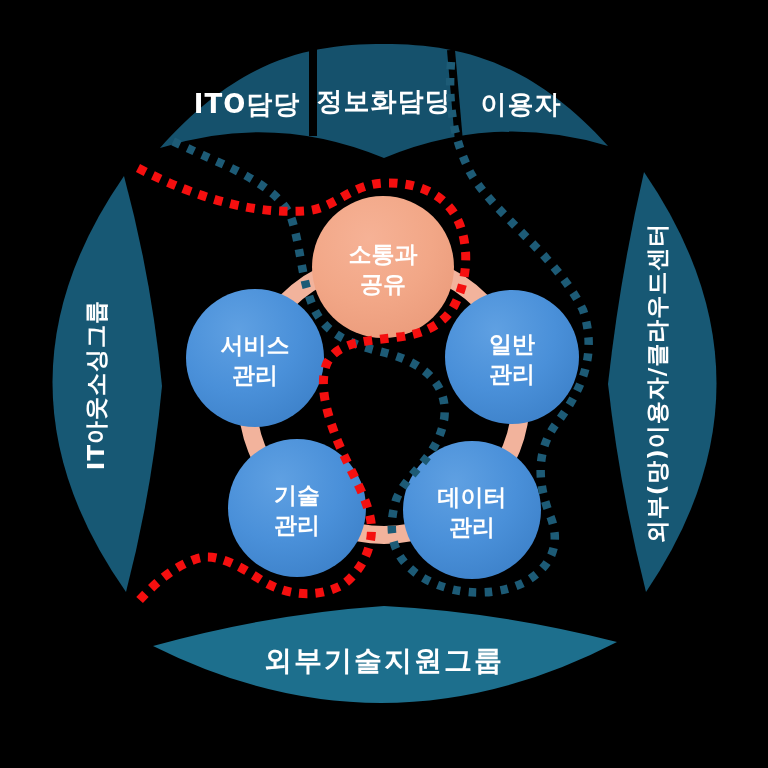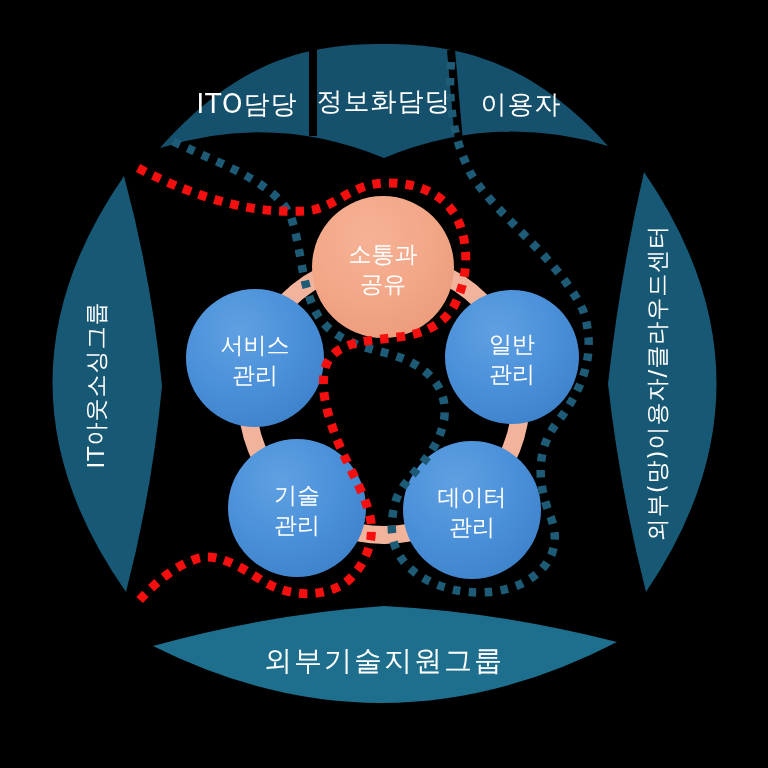--- a/index.html
+++ b/index.html
@@ -1,16 +1,16 @@
 <!DOCTYPE html>
 <html><head>
 <meta charset="utf-8">
 <style>
   html,body{margin:0;padding:0;background:#000;}
-  .stage{width:768px;height:768px;position:relative;background:#000;overflow:hidden;}
+  .stage{width:768px;height:768px;position:relative;background:#000;overflow:hidden;font-weight:bold;}
   svg{display:block;}
   text{font-family:"DejaVu Sans","Liberation Sans",sans-serif;fill:#fff;}
   .seg-label{font-size:26px;letter-spacing:1px;}
   .seg-label-v{font-size:23px;letter-spacing:1px;}
   .seg-label-b{font-size:28px;letter-spacing:2px;}
   .node-label{font-size:23px;text-anchor:middle;}
 </style>
 </head>
 <body>
 

